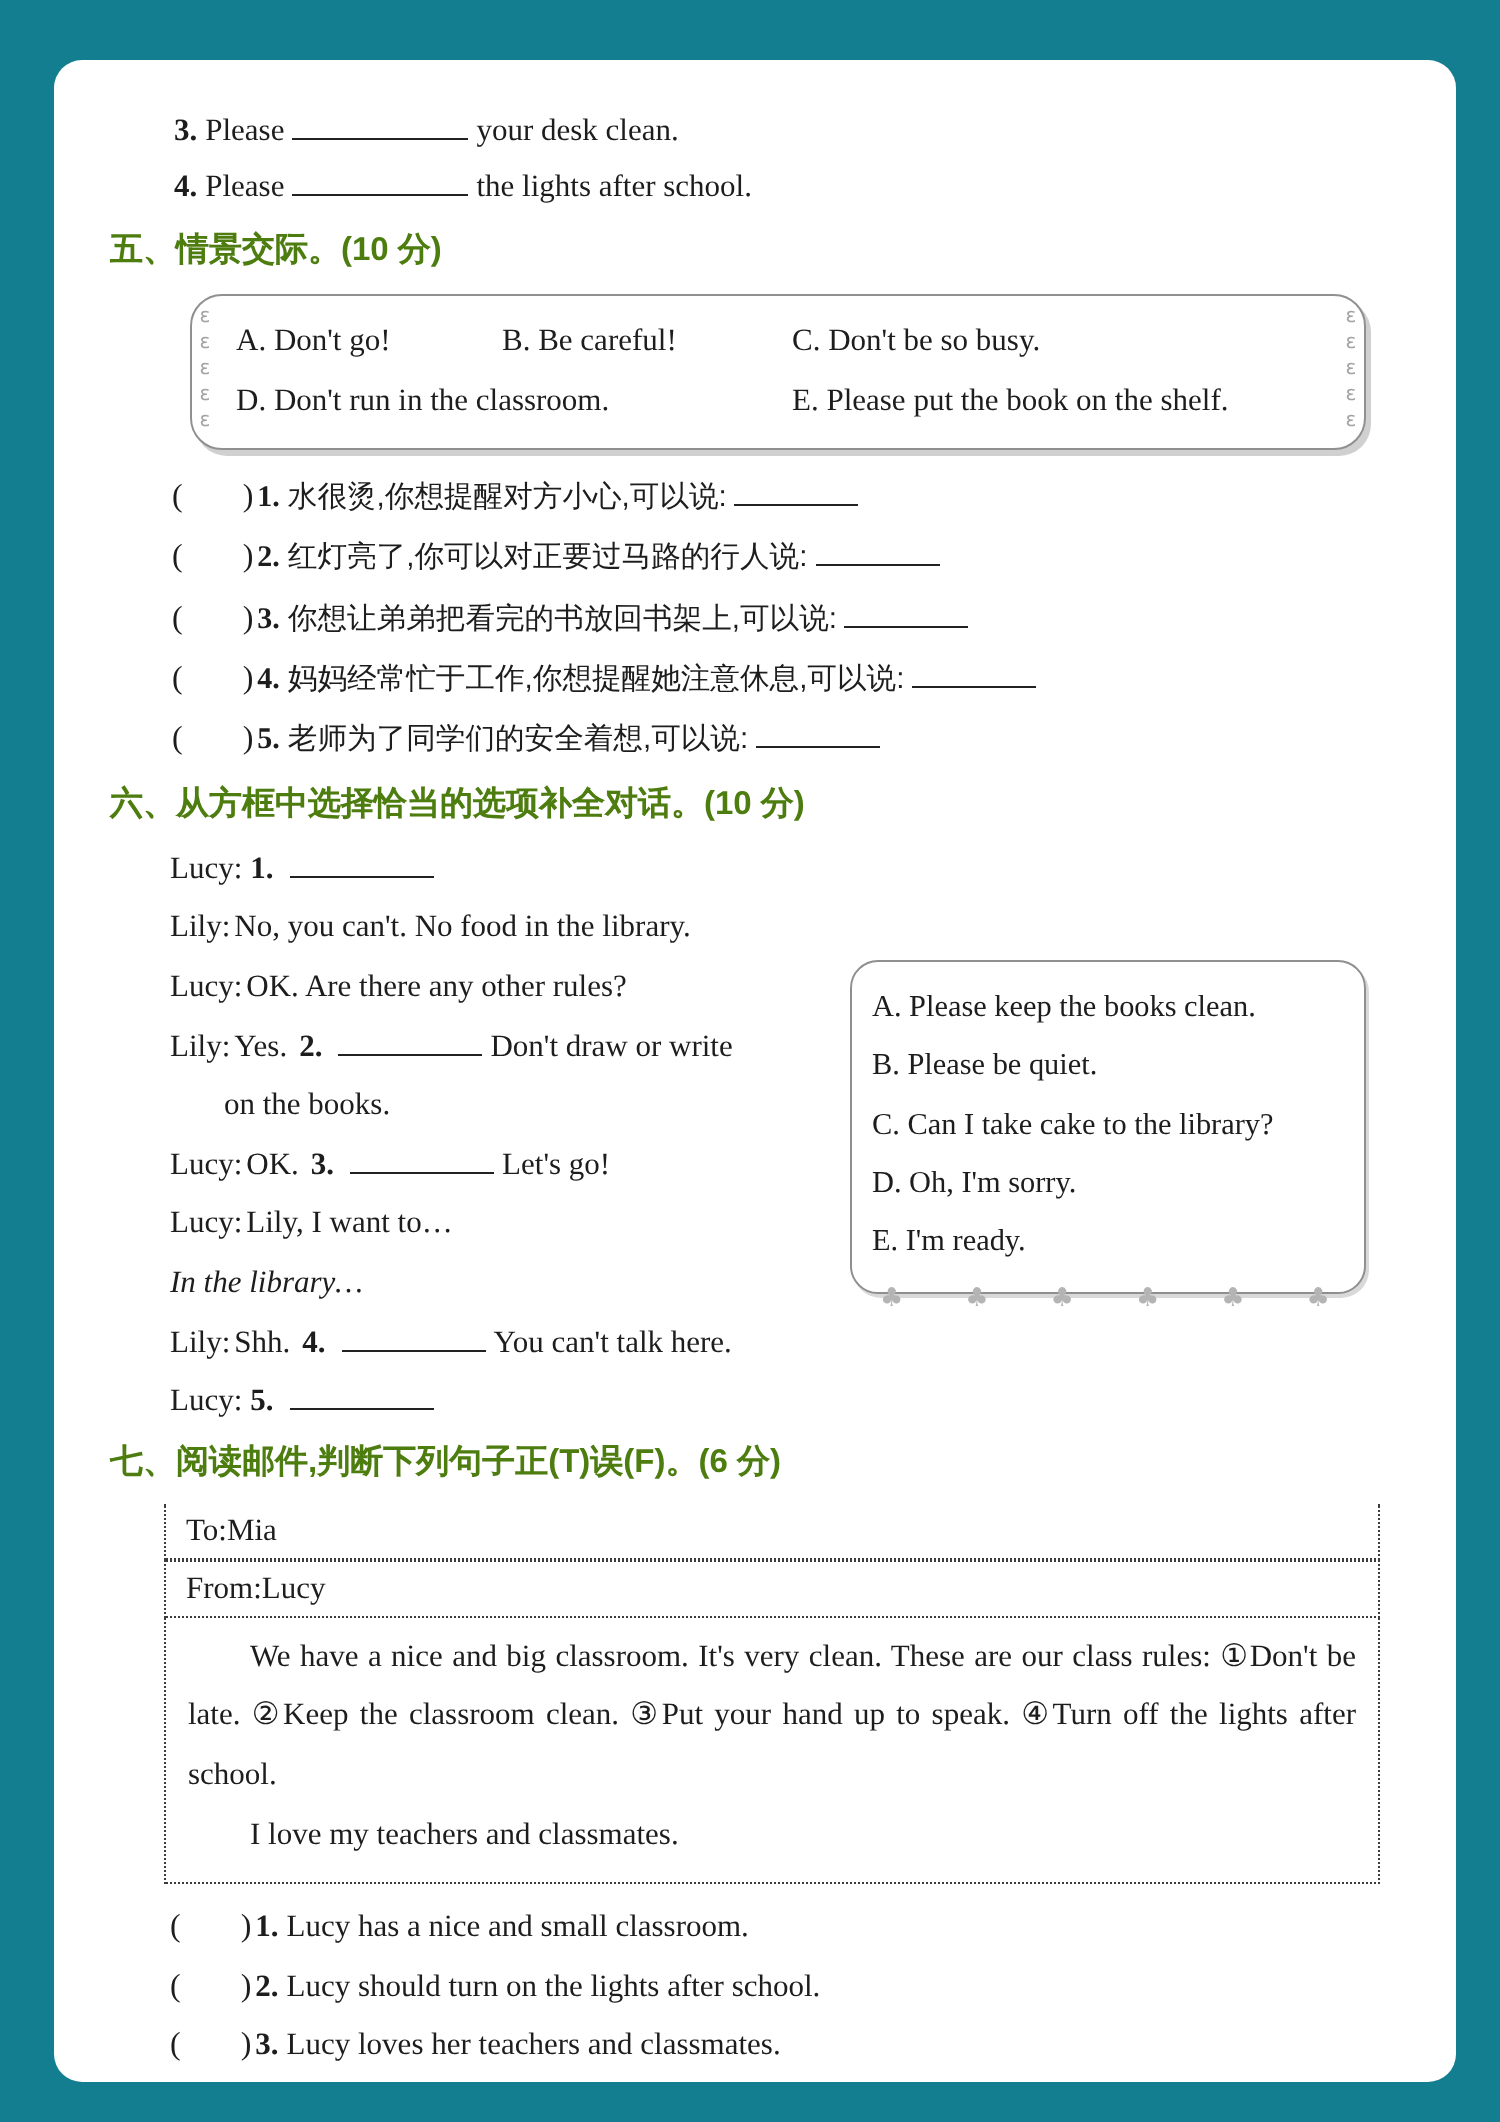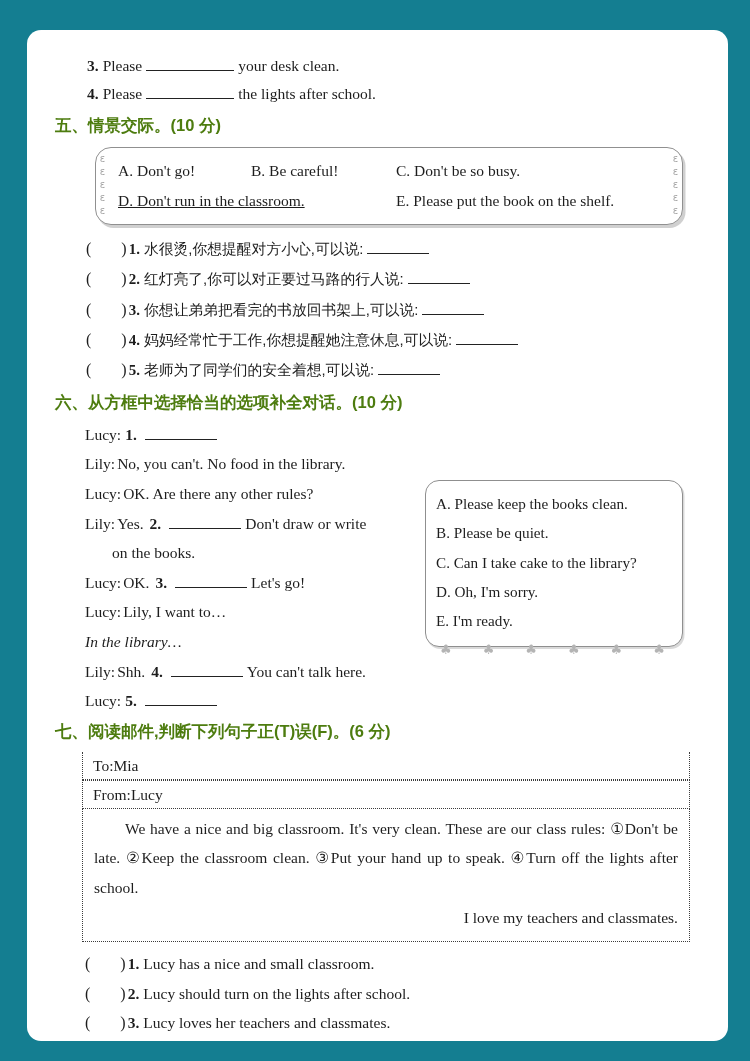--- a/index.html
+++ b/index.html
@@ -34,21 +34,21 @@
 
   
   .box5 {
     position:relative; margin:8px 0 9px 40px; width:588px;
     border:1.6px solid #909090; border-radius:16px;
     padding:8px 12px 8px 22px;
     box-shadow:2.5px 3px 0 rgba(120,120,120,.35);
     font-size:15.5px; background:#fff;
   }
   .box5 .orow { display:flex; line-height:30px; }
-  .ow-a { width:133px; } .ow-b { width:145px; } .ow-d { width:278px;text-decoration:underline; }
+  .ow-a { width:133px; } .ow-b { width:145px; } .ow-d { width:278px; }
   .curl {
     position:absolute; top:5px; bottom:5px; width:13px;
     color:#a3a3a3; font-size:10px; letter-spacing:2px;
     writing-mode:vertical-rl; text-orientation:upright;
     font-family:"DejaVu Sans",sans-serif; overflow:hidden; line-height:13px;
   }
   .curl.left { left:0; } .curl.right { right:0; }
 
   .qblock { margin-top:6px; }
   .qline { font-size:15px; line-height:29.4px; margin-left:31px; }
@@ -75,21 +75,21 @@
   }
 
   
   .email { margin:7px 0 0 27px; width:608px; font-size:15.5px; background:#fff; }
   .erow {
     border:1.8px dotted #3c3c3c; padding:2px 10px; line-height:23px;
   }
   .erow.to, .ebody { border-top:none; }
   .ebody { border:1.8px dotted #3c3c3c; border-top:none; padding:5px 11px 9px 11px; }
   .ebody p { margin:0; text-indent:2em; text-align:justify; line-height:29.6px; }
-  .ebody p.p2 { text-align:right; }
+  .ebody p.p2 { text-align:left; }
 
   .tfblock { margin-top:7px; }
   .tfline { font-size:15.5px; line-height:29.6px; margin-left:30px; }
 </style>
 </head>
 <body>
 
 <div class="paper">
 
   <div class="line fill">

